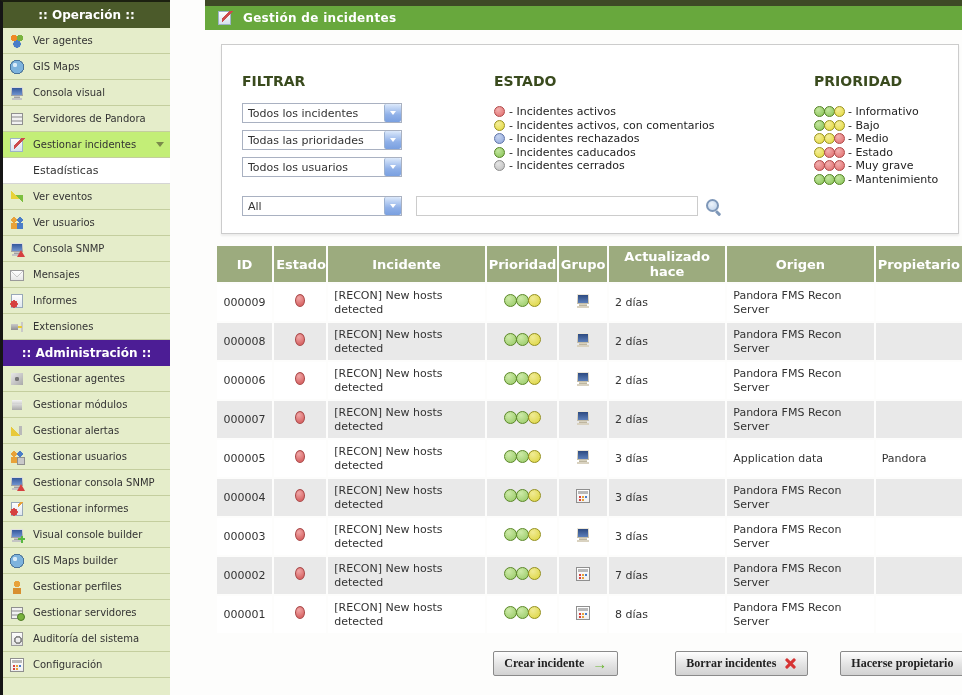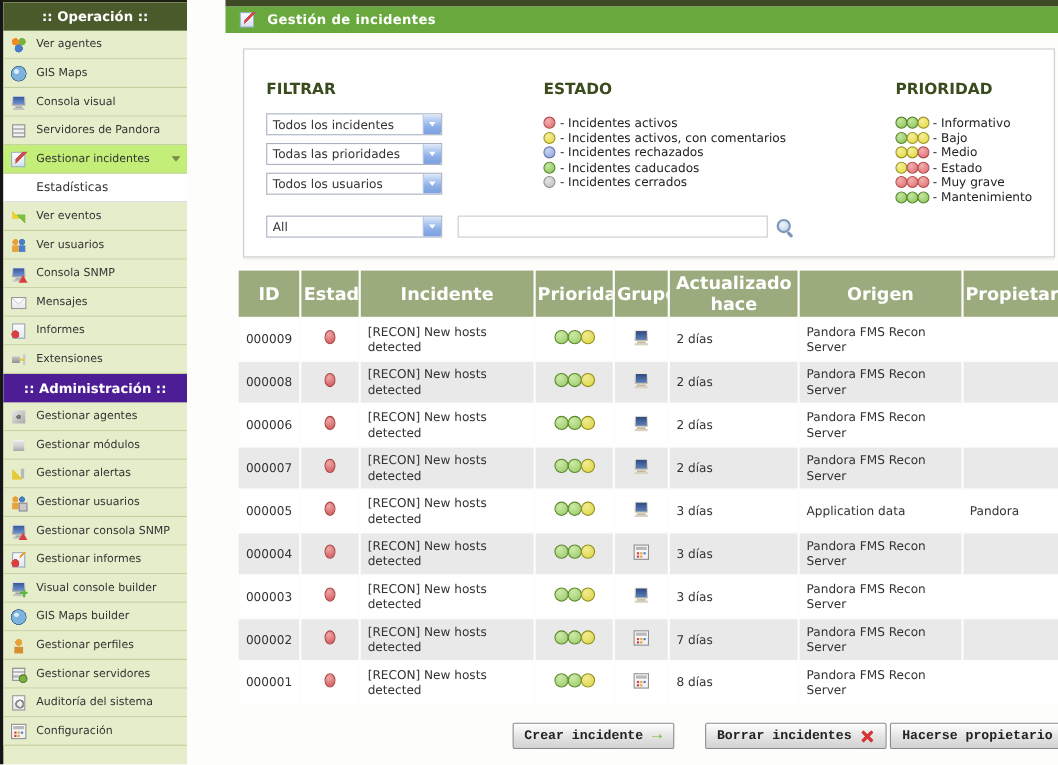--- a/index.html
+++ b/index.html
@@ -146,37 +146,37 @@
   .mag { width:17px; height:17px; position:relative; display:inline-block; margin-left:7px; cursor:pointer; }
   .mag::before { content:""; position:absolute; left:1px; top:1px; width:9px; height:9px;
     border:2px solid #7e97b8; border-radius:50%;
     background:radial-gradient(circle at 40% 35%,#eef4fb,#bcd0e8); }
   .mag::after { content:""; position:absolute; left:12px; top:12px; width:6px; height:2.5px;
     background:#7e97b8; transform:rotate(45deg); transform-origin:0 0; border-radius:1px; }
 
   
   table.inc { border-collapse:separate; border-spacing:2px; width:778px; margin:10px 0 0 10px;
     font-size:11px; table-layout:fixed; }
-  table.inc th { background:#9cab7e; color:#fff; font-weight:bold; font-size:16px; height:36px;
+  table.inc th { background:#9cab7e; color:#fff; font-weight:bold; font-size:13px; height:36px;
     text-align:center; padding:2px; overflow:hidden; }
   table.inc td { background:#fff; padding:5px 6px; line-height:13.5px; vertical-align:middle; overflow:hidden; }
   table.inc tr.alt td { background:#e9e9e9; }
   td.c-center, td.c-id { text-align:center; }
   .status-dot { width:10px; height:13px; border-radius:50%; display:inline-block;
     background:radial-gradient(circle at 35% 28%,#f0a6a6,#d96868 75%); border:1px solid #a84444; }
   .pdot { width:13px; height:13px; border-radius:50%; display:inline-block; border:1px solid; margin-right:-1px; }
   .p-green  { background:radial-gradient(circle at 35% 30%,#cdeaa8,#96c964); border-color:#5a8727; }
   .p-yellow { background:radial-gradient(circle at 35% 30%,#f0eb96,#dcd43c); border-color:#94901c; }
   td input[type=checkbox] { width:13px; height:13px; }
 
   
   .actions { display:flex; justify-content:flex-end; margin:16px 8px 0 0; }
   .abtn { display:inline-flex; align-items:center; background:linear-gradient(#fefefe,#e3e3e3 55%,#d2d2d2);
     border:1px solid #8a8a8a; border-radius:2px; padding:4px 10px; font-weight:bold; font-size:12px;
-    color:#222; font-family:Liberation Mono, monospace; cursor:pointer; }
+    color:#222; font-family:Liberation Serif, serif; cursor:pointer;margin-left:29px; }
   .bico { display:inline-block; margin-left:8px; position:relative; }
   .bico.arrow-right, .bico.refresh { color:#6ab52f; font-size:15px; line-height:12px; font-weight:bold; }
   .bico.red-x { width:13px; height:13px; }
   .bico.red-x::before, .bico.red-x::after { content:""; position:absolute; left:5px; top:0;
     width:3px; height:13px; background:#d63434; border-radius:1px; }
   .bico.red-x::before { transform:rotate(45deg); }
   .bico.red-x::after  { transform:rotate(-45deg); }
   [data-name="crear-incidente-button"] { margin-right:28px; }
   [data-name="borrar-incidentes-button"] { margin-right:3px; }
 </style>

